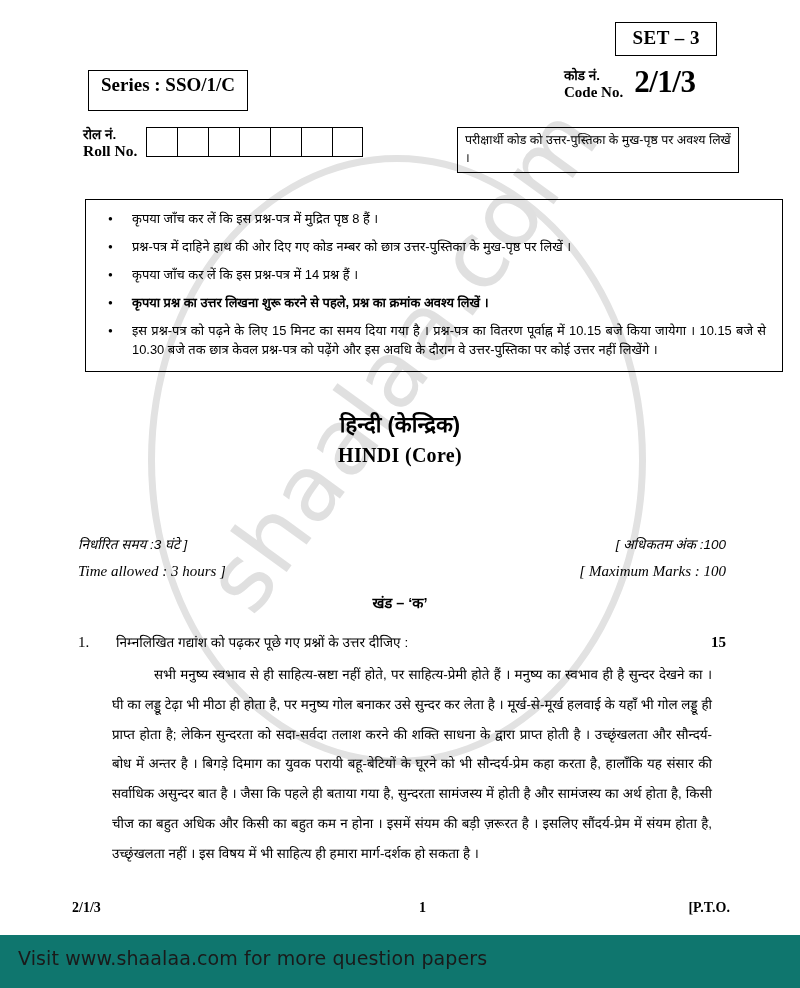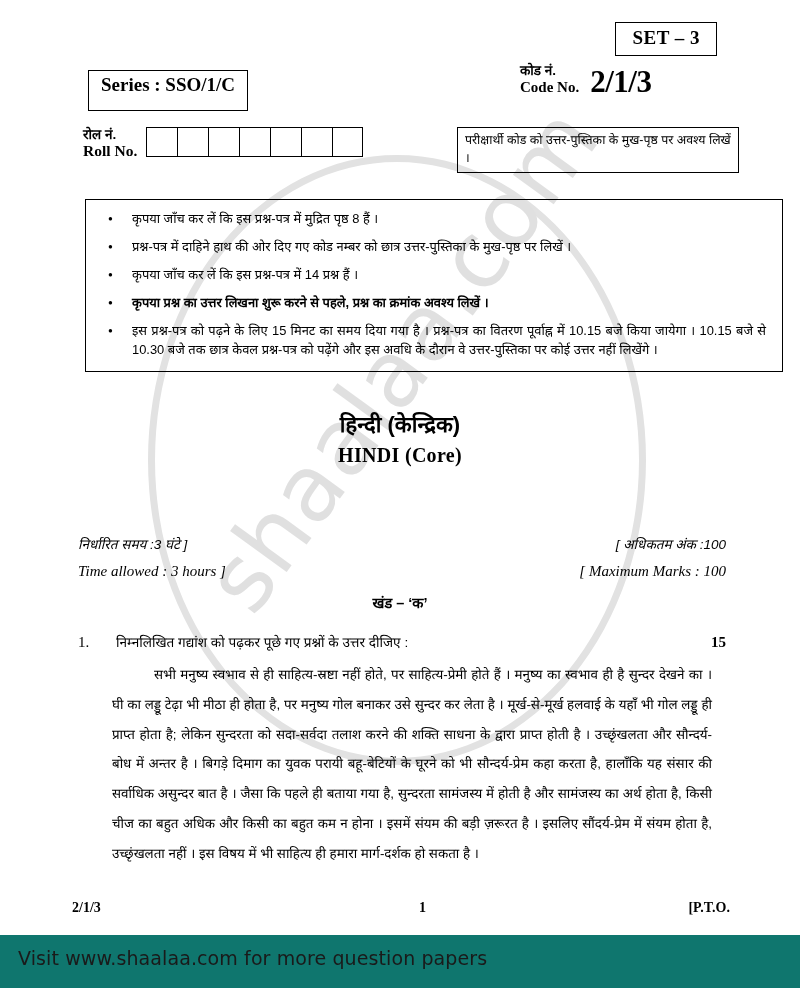--- a/index.html
+++ b/index.html
@@ -85,24 +85,24 @@
     left: 88px;
     top: 70px;
     padding: 3px 12px 14px 12px;
     font-size: 19px;
     font-weight: bold;
   }
 
   
   #code-block {
     position: absolute;
-    left: 520px;
+    left: 564px;
     top: 64px;
     display: flex;
-    align-items: flex-start;
+    align-items: flex-end;
   }
   #code-labels {
     text-align: left;
     line-height: 1.08;
     margin-right: 11px;
   }
   .code-hi {
     font-family: "Liberation Sans", sans-serif;
     font-size: 13.5px;
     font-weight: bold;

